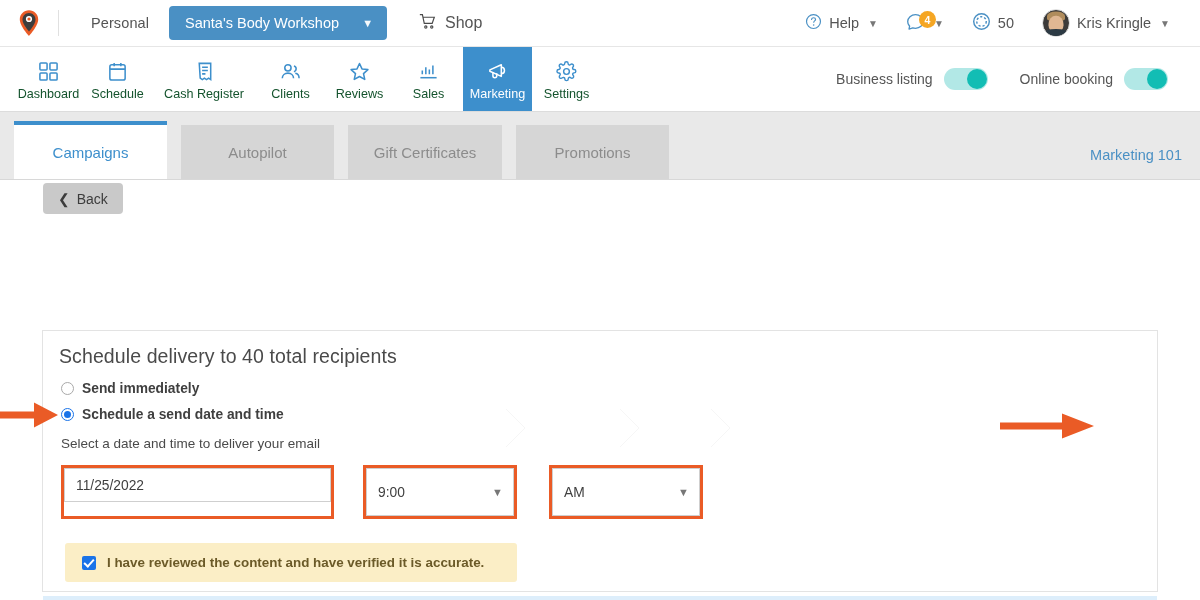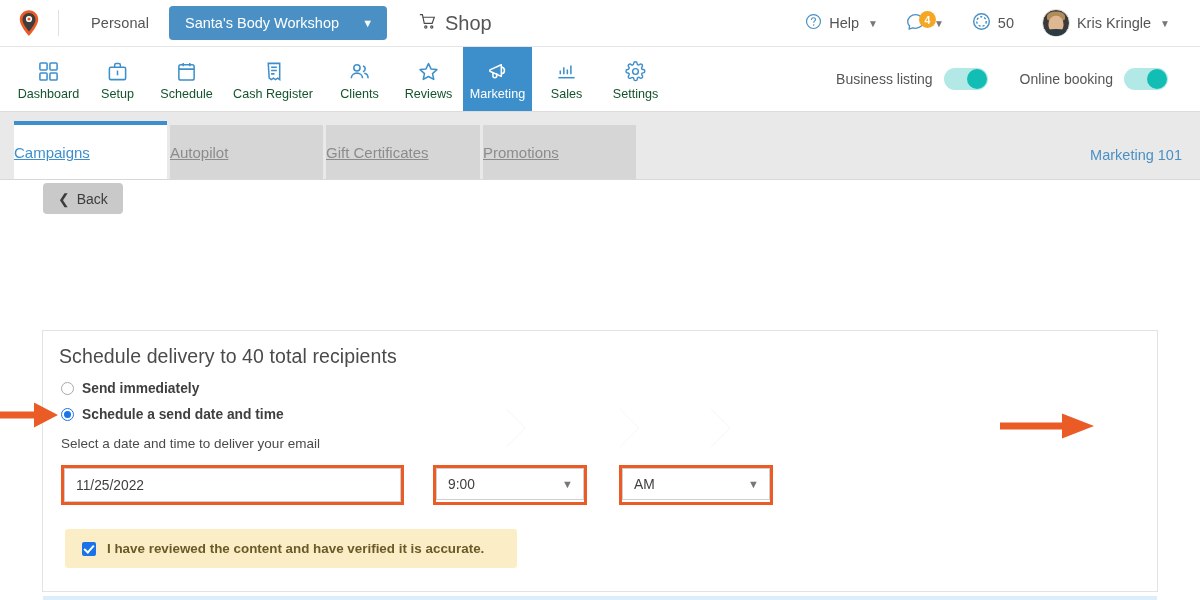--- a/index.html
+++ b/index.html
@@ -32,21 +32,21 @@
   .biz-select {
     background: #4a90c4; color: #fff; border-radius: 4px;
     height: 34px; min-width: 218px;
     display: flex; align-items: center; justify-content: space-between;
     padding: 0 14px 0 16px; font-size: 14.5px; margin-left: 4px;
     cursor: pointer;
   }
   .biz-select .caret { margin-left: 14px; font-size: 11px; opacity: .95; }
   .shop {
     display: flex; align-items: center; gap: 9px;
-    margin-left: 32px; font-size: 20px; color: #555; cursor: pointer;
+    margin-left: 32px; font-size: 16px; color: #555; cursor: pointer;
   }
   .topbar-right {
     margin-left: auto; display: flex; align-items: center; gap: 0;
   }
   .tb-item {
     display: flex; align-items: center; gap: 7px;
     font-size: 14.5px; color: #555; cursor: pointer; padding: 0 14px;
     position: relative;
   }
   .tb-item .caret { font-size: 10px; color: #777; margin-left: 2px; }
@@ -114,23 +114,23 @@
   }
 
   
   .tabstrip {
     height: 68px; background: #e9e9e9;
     display: flex; align-items: flex-end; padding-left: 14px;
     position: relative; border-bottom: 1px solid #d8d8d8;
   }
   .tab {
     height: 54px; min-width: 153px;
-    display: flex; align-items: center; justify-content: flex-start;
+    display: flex; align-items: center; justify-content: center;
     background: #d6d6d6; color: #8c8c8c; font-size: 15px;
-    margin-right: 3px; cursor: pointer; text-decoration: underline;
+    margin-right: 14px; cursor: pointer;
   }
   .tab.active {
     background: #ffffff; color: #3d8fcc;
     border-top: 4px solid #3d8fcc; height: 58px;
     align-items: center;
   }
   .tab.wide { min-width: 154px; }
   .marketing101 {
     margin-left: auto; padding-right: 18px; margin-bottom: 16px;
     color: #4a90c4; font-size: 14.5px; cursor: pointer;
@@ -222,26 +222,26 @@
     content: ""; position: absolute; inset: 2px;
     background: #1a73e8; border-radius: 50%;
   }
   .sublabel {
     padding-left: 18px; margin-top: 14px;
     font-size: 13.5px; color: #4a4a4a;
   }
   .fields { display: flex; padding-left: 18px; margin-top: 14px; gap: 0; }
   .field-wrap { border: 3px solid #ea5b26; }
   .date-input {
-    width: 337px; height: 34px; border: 1px solid #cfcfcf;
+    width: 267px; height: 34px; border: 1px solid #cfcfcf;
     padding: 0 11px; font-size: 13.8px; font-family: inherit;
     color: #3f3f3f; outline: none; background: #fff; display: block;
   }
   .select-box {
-    height: 32px; border: 1px solid #cfcfcf; background: #fff;
+    height: 48px; border: 1px solid #cfcfcf; background: #fff;
     display: flex; align-items: center; justify-content: space-between;
     padding: 0 10px 0 11px; font-size: 13.8px; color: #3f3f3f;
     cursor: pointer;
   }
   .select-box.time { width: 148px; }
   .select-box.ampm { width: 148px; }
   .gap1 { width: 29px; }
   .gap2 { width: 32px; }
   .chev { color: #777; font-size: 11px; }
 
@@ -347,30 +347,20 @@
           <rect x="12.5" y="2" width="7.5" height="7.5" rx="1"></rect>
         <rect x="2" y="12.5" width="7.5" height="7.5" rx="1"></rect>
           <rect x="12.5" y="12.5" width="7.5" height="7.5" rx="1"></rect>
       </svg>
     </span>
     <span>Dashboard</span>
   </div>
   <div class="nav-item">
     <span class="ico">
       <svg width="21" height="21" viewBox="0 0 22 22" stroke-width="1.6">
-        <rect x="2.5" y="6.5" width="17" height="13" rx="1.5"></rect>
-        <path d="M8 6.5V4.2a1.6 1.6 0 0 1 1.6-1.6h2.8A1.6 1.6 0 0 1 14 4.2v2.3"></path>
-        <path d="M11 10v5"></path>
-      </svg>
-    </span>
-    <span>Setup</span>
-  </div>
-  <div class="nav-item">
-    <span class="ico">
-      <svg width="21" height="21" viewBox="0 0 22 22" stroke-width="1.6">
         <rect x="3" y="4" width="16" height="16" rx="2"></rect>
         <path d="M3 8.5h16M7.5 2.2v3.4M14.5 2.2v3.4"></path>
       </svg>
     </span>
     <span>Schedule</span>
   </div>
   <div class="nav-item wide">
     <span class="ico">
       <svg width="21" height="21" viewBox="0 0 22 22" stroke-width="1.6">
         <path d="M5.5 2.5h12v17l-2.2-1.5-2.2 1.5-2.2-1.5-2.2 1.5-2.2-1.5z"></path>
@@ -390,38 +380,38 @@
     <span>Clients</span>
   </div>
   <div class="nav-item">
     <span class="ico">
       <svg width="21" height="21" viewBox="0 0 22 22" stroke-width="1.6" stroke-linejoin="round">
         <path d="M11 2.6l2.6 5.7 6.2.7-4.6 4.2 1.3 6.1L11 16.2 5.5 19.3l1.3-6.1L2.2 9l6.2-.7z"></path>
       </svg>
     </span>
     <span>Reviews</span>
   </div>
+  <div class="nav-item">
+    <span class="ico">
+      <svg width="21" height="21" viewBox="0 0 22 22" stroke-width="1.6">
+        <path d="M4.5 14v-4M8.2 14V6.5M11.9 14V8.8M15.6 14V4.6"></path>
+        <path d="M2.5 17.5h17"></path>
+      </svg>
+    </span>
+    <span>Sales</span>
+  </div>
   <div class="nav-item active">
     <span class="ico">
       <svg width="21" height="21" viewBox="0 0 22 22" stroke-width="1.6" stroke-linejoin="round">
         <path d="M3 9.3l12-5.4v12.2L3 10.7z"></path>
         <path d="M15 6.6c2 0 3.3 1.3 3.3 3.3S17 13.2 15 13.2"></path>
         <path d="M6.2 11.4v4.1c0 1.2.9 2.1 2 2.1s2-.9 2-2.1v-2.6"></path>
       </svg>
     </span>
     <span>Marketing</span>
-  </div>
-  <div class="nav-item">
-    <span class="ico">
-      <svg width="21" height="21" viewBox="0 0 22 22" stroke-width="1.6">
-        <path d="M4.5 14v-4M8.2 14V6.5M11.9 14V8.8M15.6 14V4.6"></path>
-        <path d="M2.5 17.5h17"></path>
-      </svg>
-    </span>
-    <span>Sales</span>
   </div>
   <div class="nav-item">
     <span class="ico">
       <svg width="21" height="21" viewBox="0 0 22 22" stroke-width="1.5">
         <circle cx="11" cy="11" r="3"></circle>
         <path d="M17.6 13.4a1.5 1.5 0 0 0 .3 1.6l.05.05a1.8 1.8 0 1 1-2.55 2.55l-.05-.05a1.5 1.5 0 0 0-1.6-.3 1.5 1.5 0 0 0-.9 1.37v.14a1.8 1.8 0 0 1-3.6 0v-.07a1.5 1.5 0 0 0-.98-1.37 1.5 1.5 0 0 0-1.6.3l-.05.05A1.8 1.8 0 1 1 4 15.1l.05-.05a1.5 1.5 0 0 0 .3-1.6 1.5 1.5 0 0 0-1.37-.9h-.14a1.8 1.8 0 0 1 0-3.6h.07a1.5 1.5 0 0 0 1.37-.98 1.5 1.5 0 0 0-.3-1.6L3.93 6.3A1.8 1.8 0 1 1 6.48 3.75l.05.05a1.5 1.5 0 0 0 1.6.3h.07a1.5 1.5 0 0 0 .9-1.37v-.14a1.8 1.8 0 0 1 3.6 0v.07a1.5 1.5 0 0 0 .9 1.37 1.5 1.5 0 0 0 1.6-.3l.05-.05A1.8 1.8 0 1 1 17.8 6.23l-.05.05a1.5 1.5 0 0 0-.3 1.6v.07a1.5 1.5 0 0 0 1.37.9h.14a1.8 1.8 0 0 1 0 3.6h-.07a1.5 1.5 0 0 0-1.37.9z"></path>
       </svg>
     </span>
     <span>Settings</span>
   </div>

